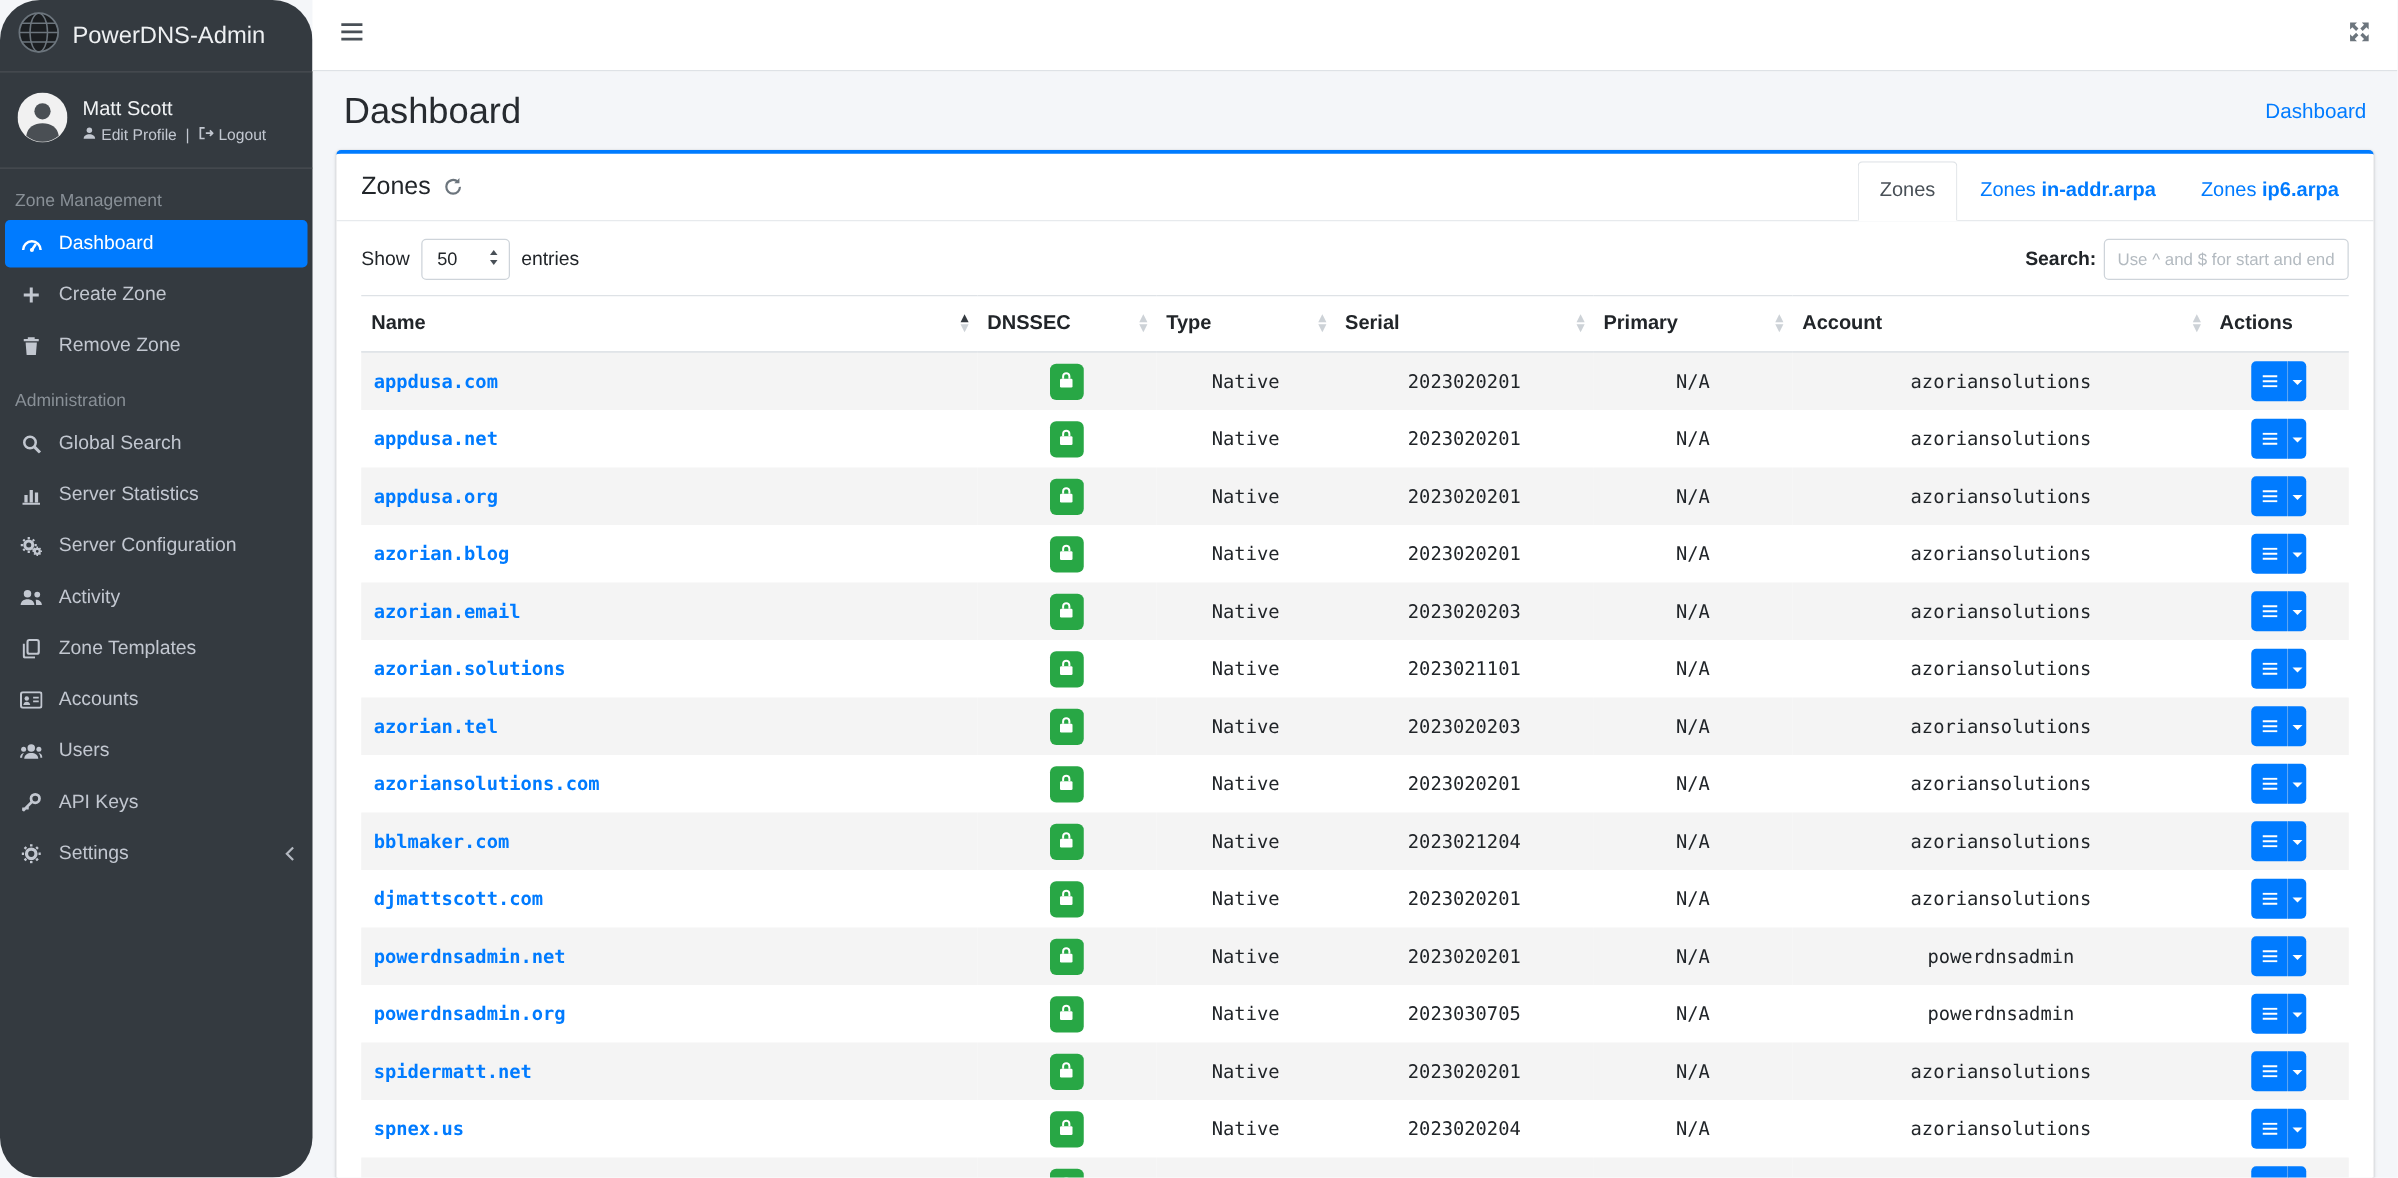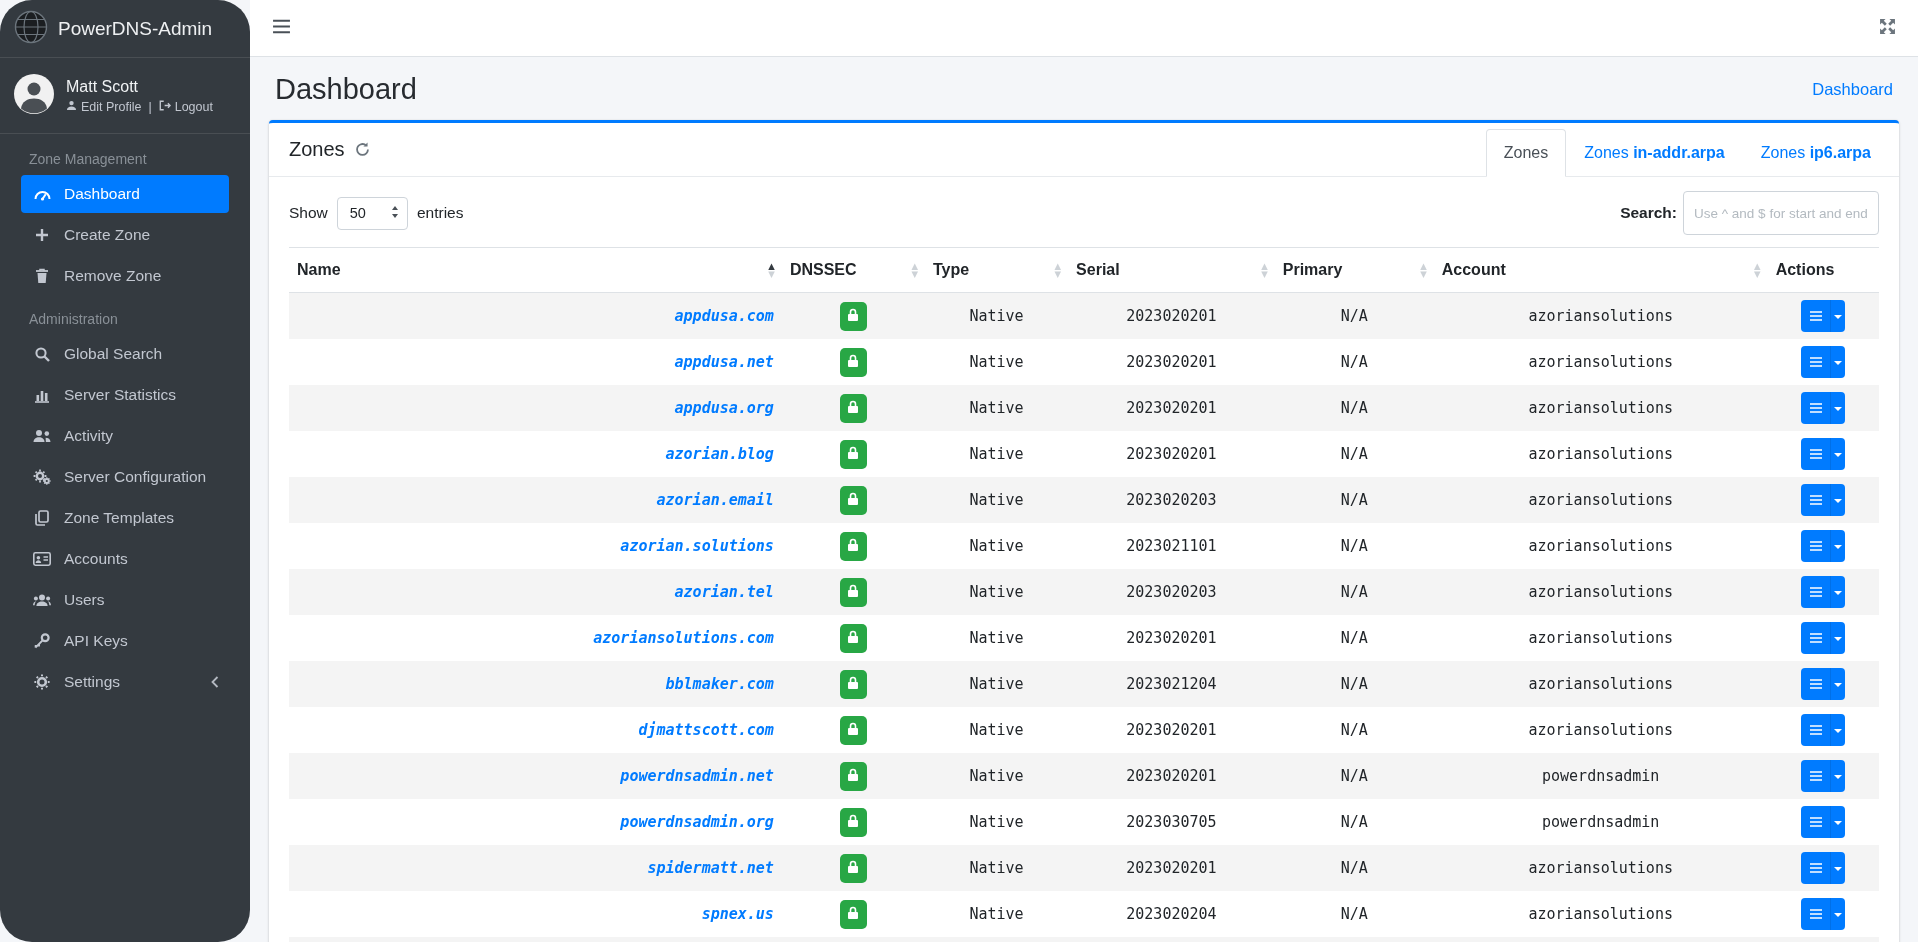--- a/index.html
+++ b/index.html
@@ -9,21 +9,21 @@
   
   .sidebar{flex:0 0 250px;width:250px;background:#343a40;height:100%;overflow:hidden;border-radius:32px;}
   .brand{height:57px;display:flex;align-items:center;gap:10px;padding:0 14px;
     border-bottom:1px solid #494e53;cursor:pointer;}
   .brand-text{color:#eef0f2;font-size:19px;white-space:nowrap;}
   .user-panel{display:flex;gap:12px;padding:16px 14px 15px;border-bottom:1px solid #494e53;align-items:center;}
   .user-name{color:#f1f3f5;font-size:16px;margin-bottom:4px;}
   .user-links{display:flex;gap:7px;align-items:center;color:#c2c7d0;font-size:12.5px;}
   .user-link{display:inline-flex;gap:4px;align-items:center;cursor:pointer;}
   .sep{color:#c2c7d0;}
-  .nav{padding:4px 21px 0;}
+  .nav{padding:4px 4px 0;}
   .nav-header{color:#899097;font-size:14px;padding:13px 8px 8px;}
   .nav-item{display:flex;align-items:center;gap:11px;color:#c2c7d0;font-size:15.5px;
     padding:10px 10px;border-radius:4px;margin-bottom:3px;cursor:pointer;}
   .nav-item.active{background:#007bff;color:#fff;}
   .nav-icon{width:22px;display:inline-flex;justify-content:center;align-items:center;flex:0 0 22px;}
   .chevron{margin-left:auto;display:inline-flex;opacity:.9;}
 
   
   .main{flex:1;display:flex;flex-direction:column;min-width:0;}
   .navbar{flex:0 0 57px;height:57px;background:#fff;border-bottom:1px solid #dee2e6;
@@ -48,37 +48,37 @@
   .tab.active{color:#495057;background:#fff;border-color:#dee2e6 #dee2e6 #fff;}
   .tab b{font-weight:700;}
 
   .card-body{padding:14px 20px 0;}
   .controls{display:flex;justify-content:space-between;align-items:center;margin-bottom:12px;}
   .show-wrap{display:flex;align-items:center;gap:9px;font-size:15.5px;}
   .select{border:1px solid #ced4da;border-radius:4px;height:33px;display:inline-flex;align-items:center;
     gap:25px;padding:0 8px 0 12px;font-size:14.5px;cursor:pointer;background:#fff;box-sizing:border-box;}
   .search-wrap{display:flex;align-items:center;gap:6px;justify-content:space-between;}
   .search-label{font-size:15.5px;font-weight:600;}
-  .search-input{width:196px;height:44px;border:1px solid #ced4da;border-radius:4px;padding:0 10px;
+  .search-input{width:196px;height:33px;border:1px solid #ced4da;border-radius:4px;padding:0 10px;
     font-size:13.5px;font-family:inherit;color:#495057;box-sizing:border-box;outline:none;background:#fff;}
   .search-input::placeholder{color:#b3bac0;}
 
   table.zones{width:100%;border-collapse:collapse;}
   col.c-name{width:31%;} col.c-dnssec{width:9%;} col.c-type{width:9%;} col.c-serial{width:13%;}
   col.c-primary{width:10%;} col.c-account{width:21%;} col.c-actions{width:7%;}
   thead th{position:relative;text-align:left;padding:13px 24px 13px 8px;font-size:16px;font-weight:700;
     color:#212529;border-top:1px solid #dee2e6;border-bottom:1px solid #dee2e6;cursor:pointer;}
   thead th.no-sort{cursor:default;padding-right:8px;}
   .sort{position:absolute;right:7px;top:50%;transform:translateY(-50%);display:flex;flex-direction:column;
     font-size:8.5px;line-height:8px;color:#cdd2d7;font-family:"DejaVu Sans",sans-serif;}
   .sort .on{color:#343a40;}
   tbody td{height:46px;padding:0 8px;text-align:center;color:#212529;
     font-family:"DejaVu Sans Mono","Liberation Mono",monospace;font-size:15px;}
   tbody tr:nth-child(odd){background:#f4f4f4;}
-  td.name{text-align:right;padding-left:10px;font-style:italic;}
+  td.name{text-align:left;padding-left:10px;}
   .zone-link{color:#007bff;font-weight:700;text-decoration:none;cursor:pointer;}
   .badge-lock{display:inline-flex;align-items:center;justify-content:center;width:27px;height:29px;
     background:#28a745;border:none;border-radius:5px;cursor:pointer;vertical-align:middle;padding:0;}
   .btn-group{display:inline-flex;vertical-align:middle;}
   .btn-main{width:29px;height:32px;background:#007bff;border:none;border-radius:4px 0 0 4px;
     display:inline-flex;align-items:center;justify-content:center;cursor:pointer;padding:0;}
   .btn-caret{width:15px;height:32px;background:#007bff;border:none;border-left:1px solid #0070e8;
     border-radius:0 4px 4px 0;display:inline-flex;align-items:center;justify-content:center;cursor:pointer;padding:0;}
   .caret{width:0;height:0;border:4px solid transparent;border-top-color:#fff;margin-top:5px;}
 </style>
@@ -175,43 +175,43 @@
               <path d="M1 15h14" stroke="currentColor" stroke-width="1.6"></path>
               <rect x="2.5" y="8" width="2.6" height="6" fill="currentColor"></rect>
               <rect x="6.7" y="4" width="2.6" height="10" fill="currentColor"></rect>
               <rect x="10.9" y="6" width="2.6" height="8" fill="currentColor"></rect>
             </svg>
           </span>
           <span class="nav-label">Server Statistics</span>
         </div>
         <div class="nav-item">
           <span class="nav-icon">
+            <svg viewBox="0 0 18 16" width="18" height="16">
+              <g stroke="currentColor" fill="none">
+                <circle cx="7" cy="7" r="3.2" stroke-width="2.4"></circle>
+                <path d="M7 2.4V.6M7 11.6v1.8M11.6 7h1.8M.6 7h1.8M10.2 3.8l1.2-1.2M2.6 11.4l1.2-1.2M10.2 10.2l1.2 1.2M2.6 2.6l1.2 1.2" stroke-width="1.8"></path>
+                <circle cx="13.8" cy="12" r="2" stroke-width="1.8"></circle>
+                <path d="M13.8 9.4V8.2M13.8 14.6v1.2M16.4 12h1.2M11.2 12H10M15.6 10.2l.8-.8M12 13.8l-.8.8M15.6 13.8l.8.8M12 10.2l-.8-.8" stroke-width="1.3"></path>
+              </g>
+            </svg>
+          </span>
+          <span class="nav-label">Server Configuration</span>
+        </div>
+        <div class="nav-item">
+          <span class="nav-icon">
             <svg viewBox="0 0 18 14" width="18" height="14">
               <g fill="currentColor">
                 <circle cx="6" cy="4" r="3"></circle>
                 <path d="M.5 13c0-3 2.5-4.7 5.5-4.7s5.5 1.7 5.5 4.7z"></path>
                 <circle cx="13.8" cy="4.6" r="2.3"></circle>
                 <path d="M12.6 8.7c2.7 0 4.9 1.5 4.9 4.3h-4.6z"></path>
               </g>
             </svg>
           </span>
           <span class="nav-label">Activity</span>
-        </div>
-        <div class="nav-item">
-          <span class="nav-icon">
-            <svg viewBox="0 0 18 16" width="18" height="16">
-              <g stroke="currentColor" fill="none">
-                <circle cx="7" cy="7" r="3.2" stroke-width="2.4"></circle>
-                <path d="M7 2.4V.6M7 11.6v1.8M11.6 7h1.8M.6 7h1.8M10.2 3.8l1.2-1.2M2.6 11.4l1.2-1.2M10.2 10.2l1.2 1.2M2.6 2.6l1.2 1.2" stroke-width="1.8"></path>
-                <circle cx="13.8" cy="12" r="2" stroke-width="1.8"></circle>
-                <path d="M13.8 9.4V8.2M13.8 14.6v1.2M16.4 12h1.2M11.2 12H10M15.6 10.2l.8-.8M12 13.8l-.8.8M15.6 13.8l.8.8M12 10.2l-.8-.8" stroke-width="1.3"></path>
-              </g>
-            </svg>
-          </span>
-          <span class="nav-label">Server Configuration</span>
         </div>
         <div class="nav-item">
           <span class="nav-icon">
             <svg viewBox="0 0 14 16" width="14" height="16">
               <rect x="4" y="1" width="9" height="11" rx="1.5" fill="none" stroke="currentColor" stroke-width="1.7"></rect>
               <path d="M10 15H2.5A1.5 1.5 0 011 13.5V4" fill="none" stroke="currentColor" stroke-width="1.7"></path>
             </svg>
           </span>
           <span class="nav-label">Zone Templates</span>
         </div>

